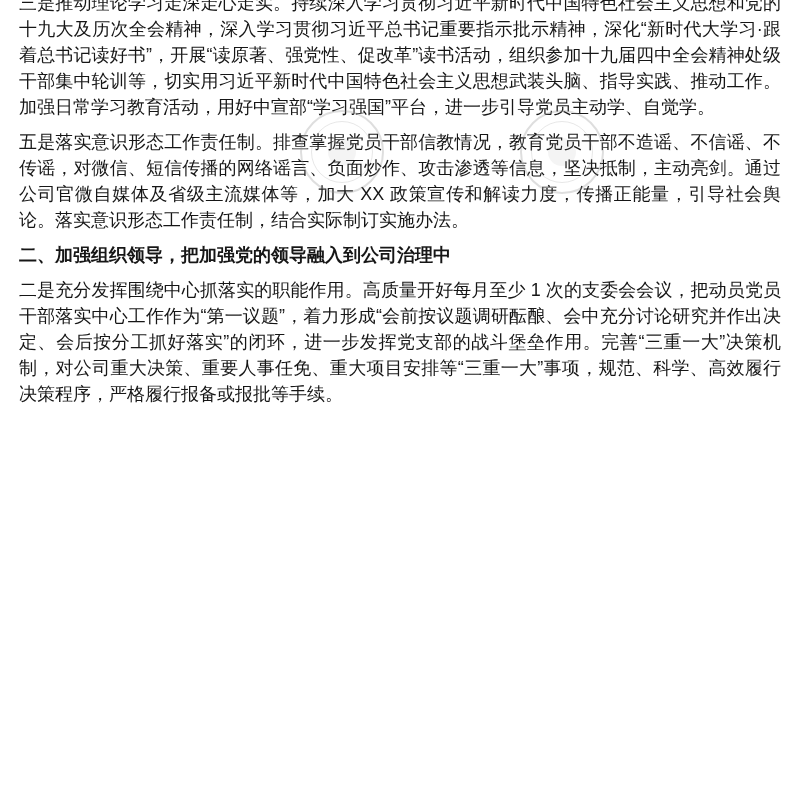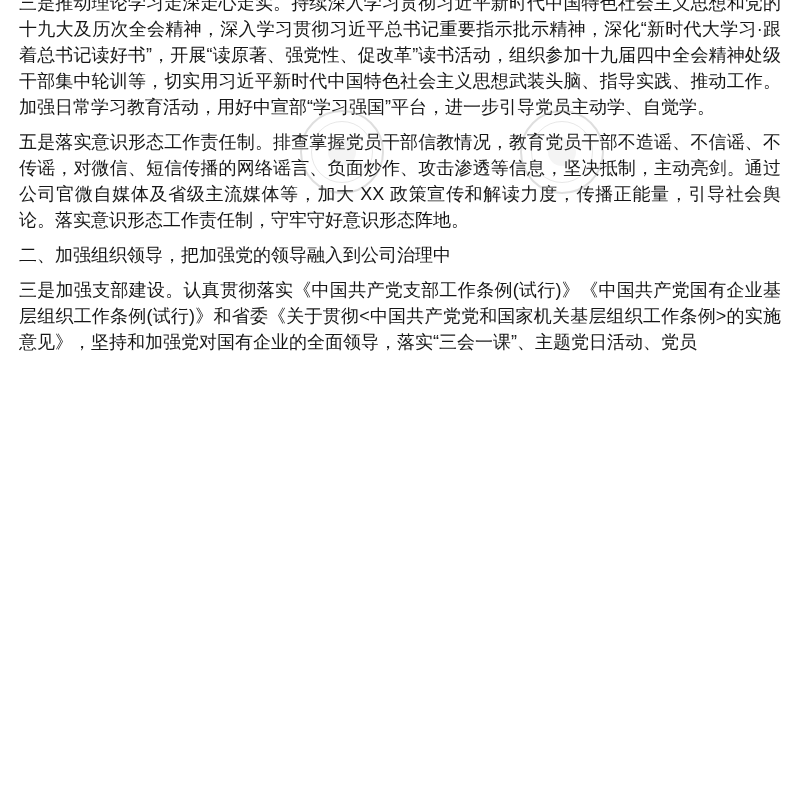--- a/index.html
+++ b/index.html
@@ -23,21 +23,21 @@
   }
   .para {
     font-size: 18px;
     line-height: 26px;
     text-align: justify;
     text-justify: inter-ideograph;
     margin: 0 0 9px 0;
     word-break: break-all;
   }
   .heading {
-    font-weight: normal;
+    font-weight: bold;
   }
   .watermark {
     position: absolute;
     border-radius: 50%;
     border: 2px solid rgba(145, 145, 145, 0.30);
     box-sizing: border-box;
     pointer-events: none;
   }
   .watermark .inner-ring {
     position: absolute;
@@ -50,23 +50,23 @@
     inset: 26px;
     border-radius: 50%;
     background: rgba(150, 150, 150, 0.10);
   }
 </style>
 </head>
 <body>
 
 <div class="doc-page">
   <p class="para">三是推动理论学习走深走心走实。持续深入学习贯彻习近平新时代中国特色社会主义思想和党的十九大及历次全会精神，深入学习贯彻习近平总书记重要指示批示精神，深化“新时代大学习·跟着总书记读好书”，开展“读原著、强党性、促改革”读书活动，组织参加十九届四中全会精神处级干部集中轮训等，切实用习近平新时代中国特色社会主义思想武装头脑、指导实践、推动工作。加强日常学习教育活动，用好中宣部“学习强国”平台，进一步引导党员主动学、自觉学。</p>
-  <p class="para">五是落实意识形态工作责任制。排查掌握党员干部信教情况，教育党员干部不造谣、不信谣、不传谣，对微信、短信传播的网络谣言、负面炒作、攻击渗透等信息，坚决抵制，主动亮剑。通过公司官微自媒体及省级主流媒体等，加大 XX 政策宣传和解读力度，传播正能量，引导社会舆论。落实意识形态工作责任制，守牢守好意识形态阵地。</p>
+  <p class="para">五是落实意识形态工作责任制。排查掌握党员干部信教情况，教育党员干部不造谣、不信谣、不传谣，对微信、短信传播的网络谣言、负面炒作、攻击渗透等信息，坚决抵制，主动亮剑。通过公司官微自媒体及省级主流媒体等，加大 XX 政策宣传和解读力度，传播正能量，引导社会舆论。落实意识形态工作责任制，结合实际制订实施办法。</p>
   <p class="para heading">二、加强组织领导，把加强党的领导融入到公司治理中</p>
-  <p class="para">三是加强支部建设。认真贯彻落实《中国共产党支部工作条例(试行)》《中国共产党国有企业基层组织工作条例(试行)》和省委《关于贯彻&lt;中国共产党党和国家机关基层组织工作条例&gt;的实施意见》，坚持和加强党对国有企业的全面领导，落实“三会一课”、主题党日活动、党员</p>
+  <p class="para">二是充分发挥围绕中心抓落实的职能作用。高质量开好每月至少 1 次的支委会会议，把动员党员干部落实中心工作作为“第一议题”，着力形成“会前按议题调研酝酿、会中充分讨论研究并作出决定、会后按分工抓好落实”的闭环，进一步发挥党支部的战斗堡垒作用。完善“三重一大”决策机制，对公司重大决策、重要人事任免、重大项目安排等“三重一大”事项，规范、科学、高效履行决策程序，严格履行报备或报批等手续。</p>
 </div>
 
 <div class="watermark" style="left: 300px; top: 110px; width: 84px; height: 84px;">
   <div class="inner-ring"></div>
   <div class="core"></div>
 </div>
 
 <div class="watermark" style="left: 520px; top: 110px; width: 84px; height: 84px;">
   <div class="inner-ring"></div>
   <div class="core"></div>

